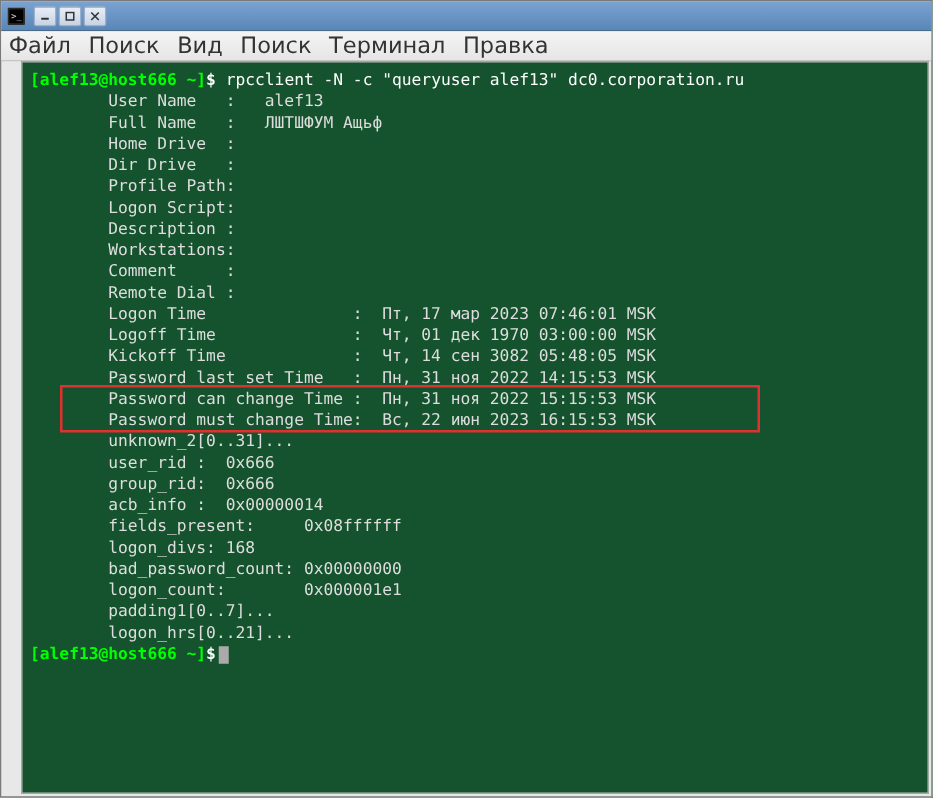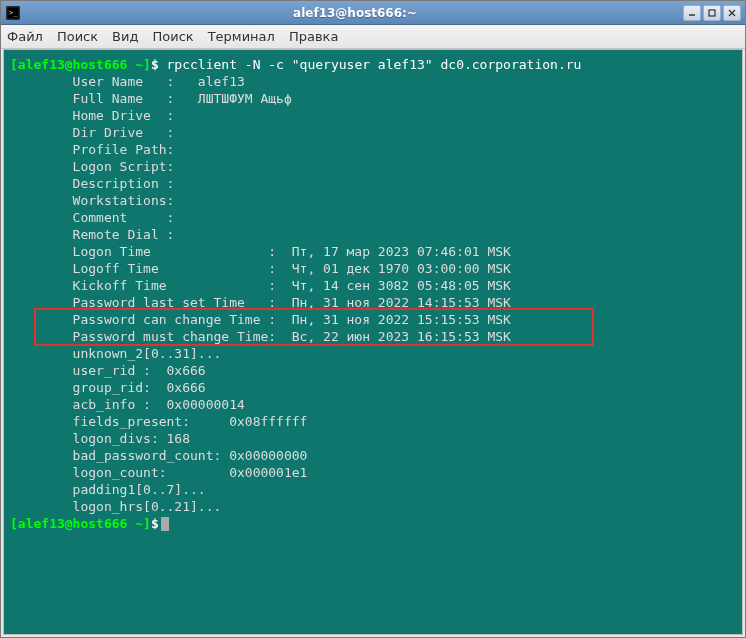--- a/index.html
+++ b/index.html
@@ -61,39 +61,39 @@
   }
   .tbtn.close { color:#333; }
   .menubar {
     background: linear-gradient(to bottom, #f4f4f4, #e6e6e6);
     height: 24px;
     display: flex;
     align-items: center;
     padding: 0 6px;
     gap: 14px;
     border-bottom: 1px solid #c4c4c4;
-    font-size: 13px;
+    font-size: 18px;
     color: #333;
   }
   .menu-item {
     cursor: pointer;
   }
   .terminal {
     flex: 1;
-    background: #0f766e;
+    background: #14532d;
     color: #dddddd;
     font-family: "DejaVu Sans Mono", "Liberation Mono", "Courier New", monospace;
     font-size: 13px;
     line-height: 17px;
     padding: 6px 0 6px 6px;
     white-space: pre;
     overflow: hidden;
     position: relative;
     border: 1px solid #bbb;
-    margin: 0 2px 2px 2px;
+    margin: 0 2px 2px 16px;
   }
   .green { color: #00ff00; }
   .bold { font-weight: bold; }
   .white { color: #ffffff; }
   .highlight-box {
     position: absolute;
     border: 2px solid #e03030;
     pointer-events: none;
   }
   .cursor-block {
@@ -111,21 +111,20 @@
 <div class="window">
 
   <div class="titlebar">
     <span class="titlebar-icon">
       <svg width="14" height="14" viewBox="0 0 14 14">
         <rect x="0" y="0" width="14" height="14" fill="#2b2b2b" rx="1"></rect>
         <rect x="1.5" y="1.5" width="11" height="11" fill="#000" rx="1"></rect>
         <text x="3" y="9" font-size="7" fill="#ddd" font-family="monospace">&gt;_</text>
       </svg>
     </span>
-    <div class="titlebar-title">alef13@host666:~</div>
     <div class="titlebar-buttons">
       <div class="tbtn">
         <svg width="8" height="8" viewBox="0 0 8 8">
             <line x1="1" y1="6" x2="7" y2="6" stroke="#333" stroke-width="1.5"></line>
           </svg>
       </div>
       <div class="tbtn">
         <svg width="8" height="8" viewBox="0 0 8 8">
             <rect x="1" y="1" width="6" height="6" fill="none" stroke="#333" stroke-width="1.2"></rect>
           </svg>

